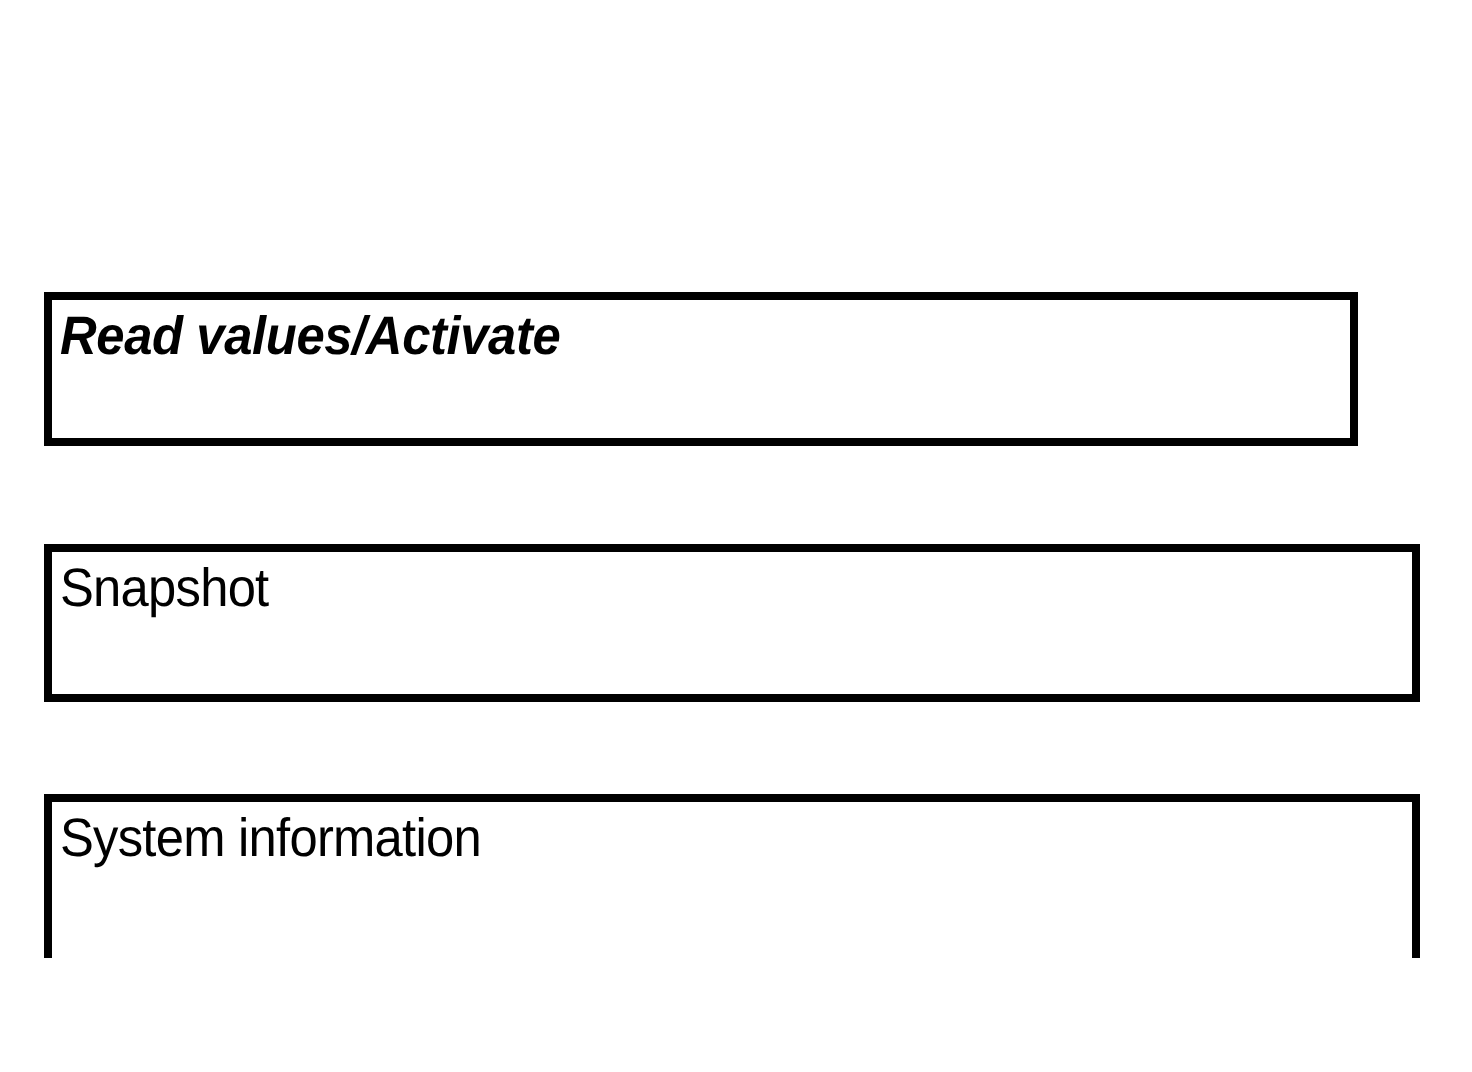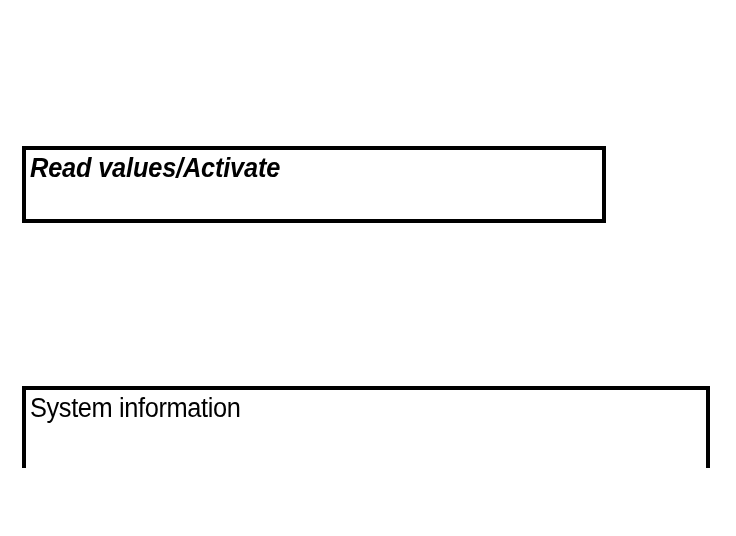--- a/index.html
+++ b/index.html
@@ -51,32 +51,35 @@
   }
 
   .menu-label.selected {
     font-weight: 700;
     font-style: italic;
     letter-spacing: -0.2px;
   }
 
   
   #item-dtc       { left: 22px; top: 19px;  width: 688px; height: 77px; }
-  #item-read      { left: 22px; top: 146px; width: 584px; height: 77px; text-align: right; }
+  #item-read      { left: 22px; top: 146px; width: 657px; height: 77px; text-align: right; }
   #item-snapshot  { left: 22px; top: 272px; width: 688px; height: 79px; }
-  #item-sysinfo   { left: 22px; top: 386px; width: 688px; height: 82px; padding-left: 32px; }
+  #item-sysinfo   { left: 22px; top: 397px; width: 688px; height: 82px; padding-left: 32px; }
 </style>
 </head>
 <body>
 
 <div id="screen">
 
 
   <div class="menu-item" id="item-read">
     <span class="menu-label selected">Read values/Activate</span>
   </div>
 
+  <div class="menu-item" id="item-snapshot">
+    <span class="menu-label">Snapshot</span>
+  </div>
 
   <div class="menu-item clipped" id="item-sysinfo">
     <span class="menu-label">System information</span>
   </div>
 
 </div>
 
 </body></html>

